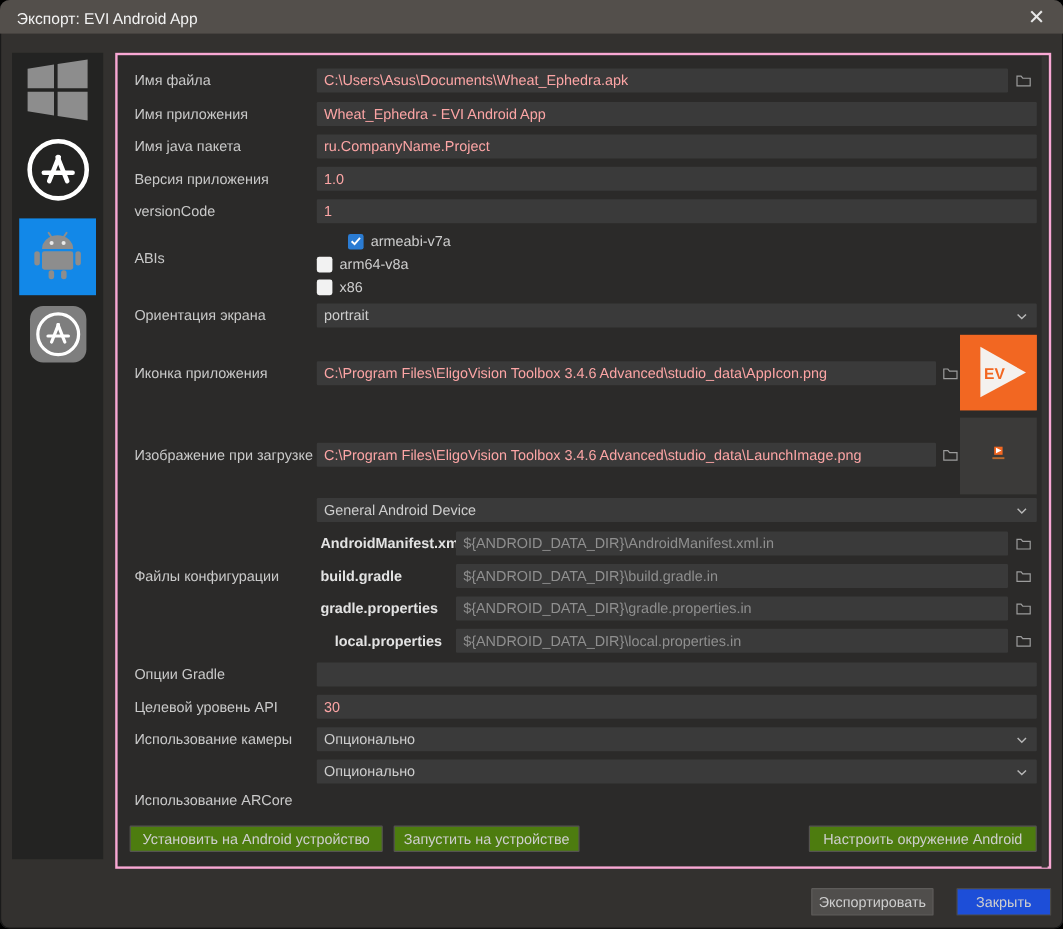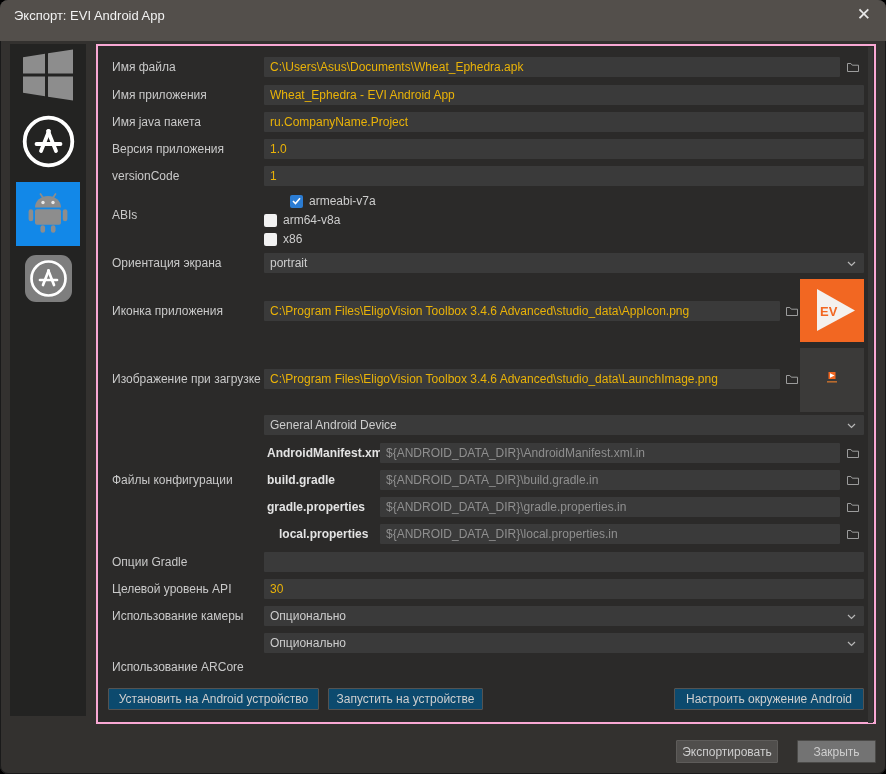--- a/index.html
+++ b/index.html
@@ -1,46 +1,46 @@
 <!DOCTYPE html>
 <html><head>
 <meta charset="utf-8">
 <style>
   html,body{margin:0;padding:0;background:#000;}
   .screen{position:relative;width:886px;height:774px;background:#000;overflow:hidden;
           font-family:"Liberation Sans",sans-serif;font-size:12px;color:#cdcdcd;}
   .dialog{position:absolute;left:0;top:0;width:886px;height:774px;background:#33312f;
           border-radius:8px;overflow:hidden;box-shadow:0 0 0 1px #1a1a1a inset;}
-  .titlebar{position:absolute;left:0;top:0;width:100%;height:41px;background:#534f4b;}
+  .titlebar{position:absolute;left:0;top:0;width:100%;height:28px;background:#534f4b;}
   .titlebar .title{position:absolute;left:14px;top:0;line-height:31px;color:#f2f2f2;font-size:13px;}
   .titlebar .close{position:absolute;right:15px;top:0;line-height:29px;color:#e8e8e8;font-size:17px;cursor:default;}
   .sidebar{position:absolute;left:10px;top:44px;width:76px;height:672px;background:#232322;}
   .side-item{position:absolute;left:0;width:76px;display:flex;justify-content:center;align-items:center;}
   .side-item.selected-tab{background:#1288e8;}
   .panel{position:absolute;left:96px;top:44px;width:780px;height:680px;background:#2b2a29;border:2px solid #f9a8d4;box-sizing:border-box;}
   .lbl{position:absolute;color:#c9c9c9;white-space:nowrap;}
-  .inp{position:absolute;height:20px;background:#3a3a3a;border:none;color:#eab308;
+  .inp{position:absolute;height:20px;background:#3a3a3a;border:none;color:#fca5a5;
        font-family:"Liberation Sans",sans-serif;font-size:12px;padding:0 6px;box-sizing:border-box;border-radius:1px;}
   .inp::placeholder{color:#8f8f8f;opacity:1;}
   .dd{position:absolute;height:20px;background:#3a3a3a;border-radius:1px;display:flex;align-items:center;
       padding:0 6px;box-sizing:border-box;color:#cdcdcd;cursor:default;}
   .dd .dd-text{flex:1;}
   .dd .chev{flex:0 0 auto;margin-right:2px;}
   .browse{position:absolute;width:15px;height:14px;display:flex;align-items:center;justify-content:center;cursor:pointer;}
   .cbrow{position:absolute;display:flex;align-items:center;gap:6px;}
   .cbox{width:13px;height:13px;border-radius:2px;background:#f2f2f2;display:flex;align-items:center;justify-content:center;}
   .cbox.checked{background:#2b7cd3;}
   .cbox svg{display:none;}
   .cbox.checked svg{display:block;}
   .sublbl{position:absolute;color:#e3e3e3;font-weight:bold;white-space:nowrap;}
-  .btn{position:absolute;height:22px;background:#0c4a6e;border:1px solid #555351;color:#cecece;
+  .btn{position:absolute;height:22px;background:#4d7c0f;border:1px solid #555351;color:#cecece;
        font-family:"Liberation Sans",sans-serif;font-size:12px;box-sizing:border-box;border-radius:1px;
        display:flex;align-items:center;justify-content:center;cursor:pointer;white-space:nowrap;}
   .btn.primary{background:#504e4c;border-color:#5e5c5a;}
-  .btn.dark{background:#737373;border-color:#4b4a48;}
+  .btn.dark{background:#1d4ed8;border-color:#4b4a48;}
   .ev-preview{position:absolute;width:64px;height:63px;background:#f26722;overflow:hidden;}
   .launch-preview{position:absolute;width:64px;height:64px;background:#3b3a39;display:flex;align-items:center;justify-content:center;}
   .scrollstrip{position:absolute;right:1px;top:1px;width:5px;height:676px;background:#353433;}
 </style>
 </head>
 <body>
 
 <div class="screen">
  <div class="dialog">
 

